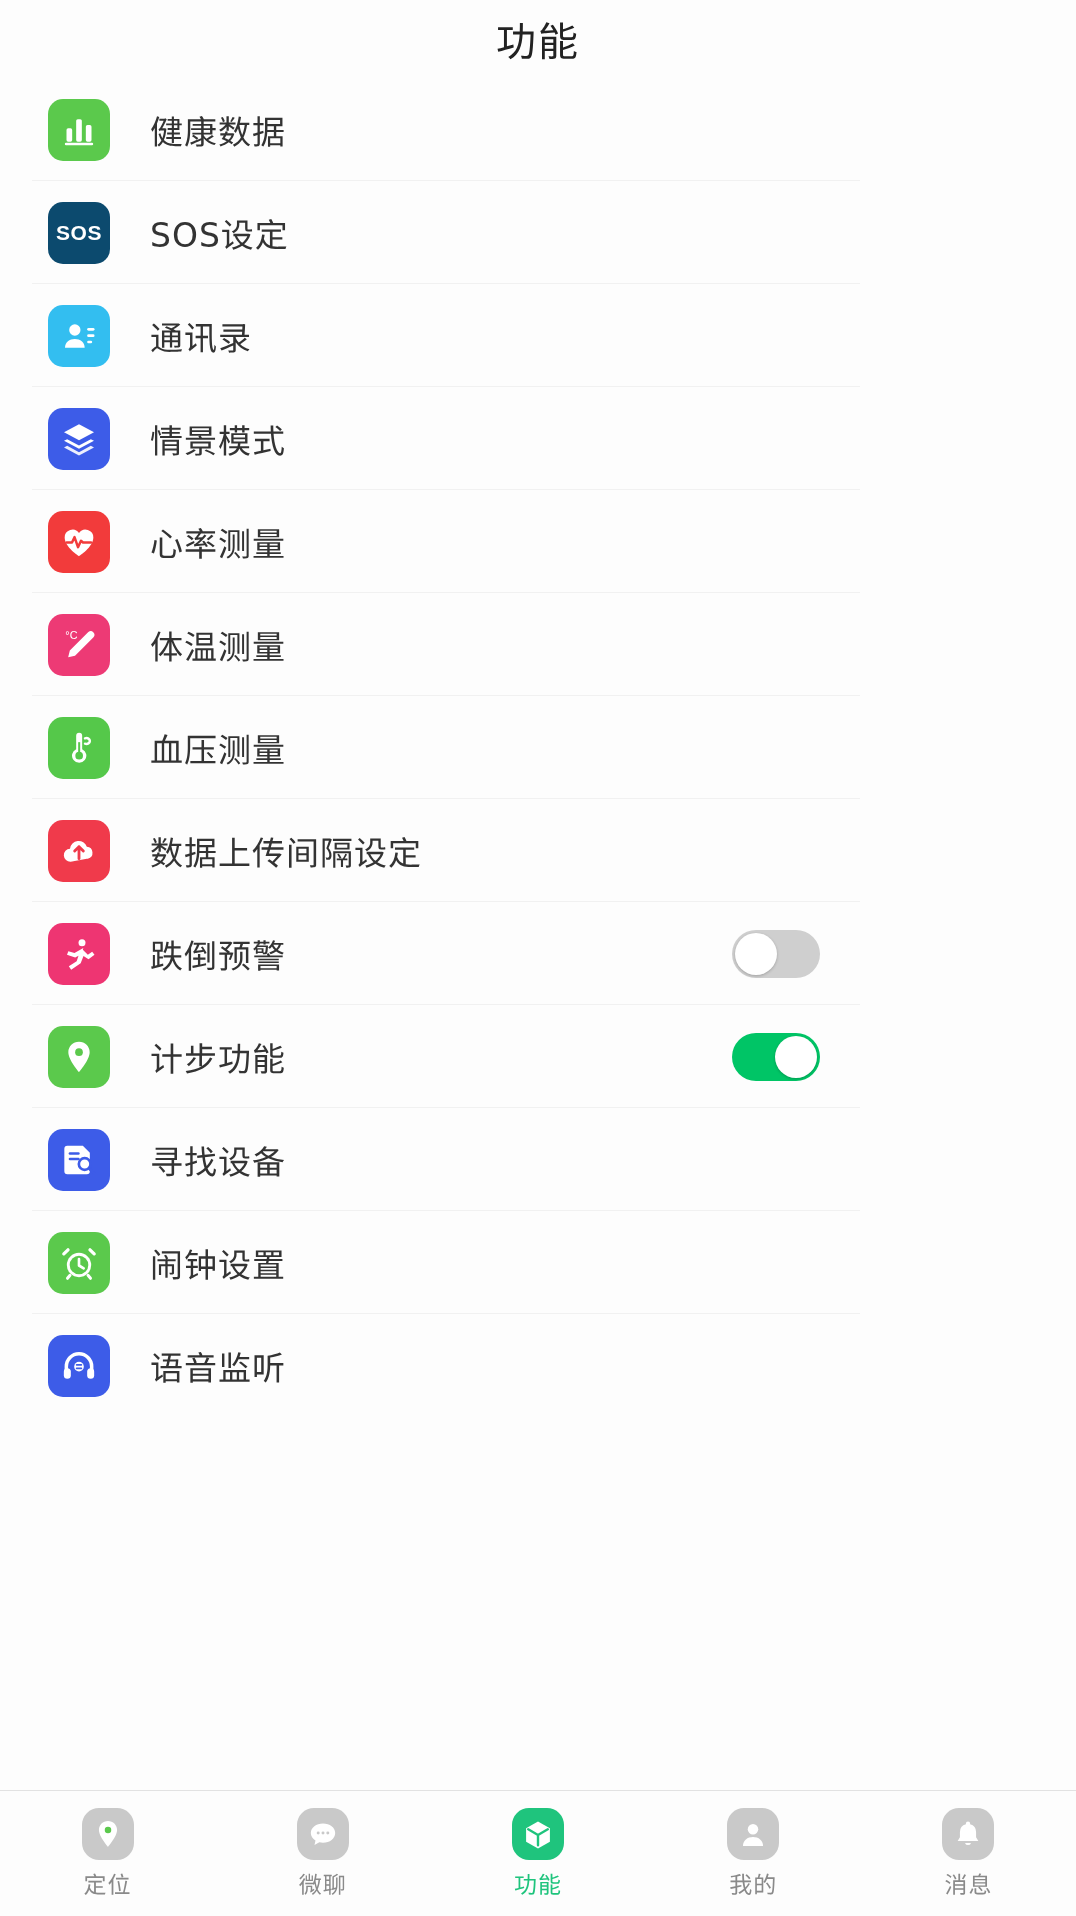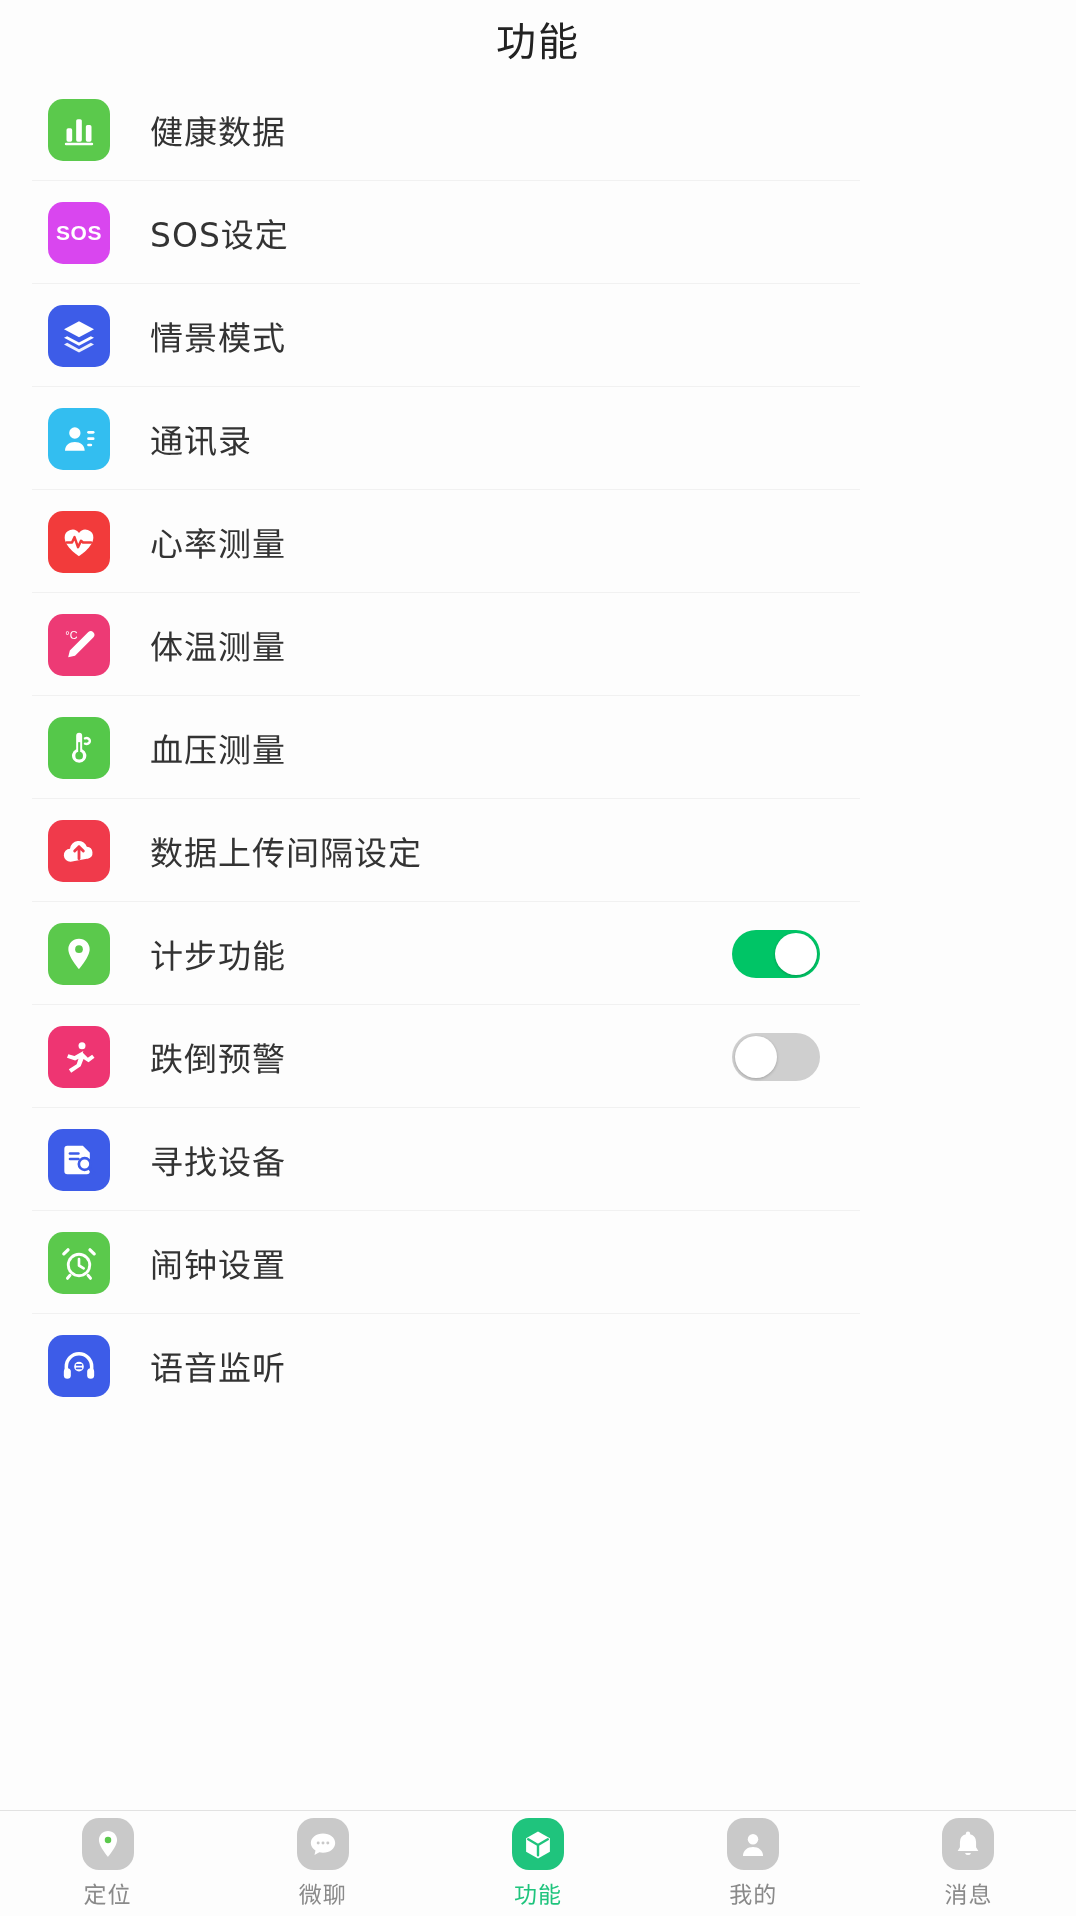--- a/index.html
+++ b/index.html
@@ -109,21 +109,21 @@
   }
   .toggle.on { background: #00c566; }
   .toggle.on .knob { left: auto; right: 3px; }
 
   
   .tabbar {
     position: absolute;
     left: 0;
     bottom: 0;
     width: 1076px;
-    height: 106px;
+    height: 126px;
     background: #fdfdfd;
     border-top: 1px solid #e2e2e2;
     display: flex;
     align-items: center;
   }
   .tab {
     flex: 1 1 0;
     height: 106px;
     display: flex;
     flex-direction: column;
@@ -163,48 +163,48 @@
           <svg width="40" height="40" viewBox="0 0 24 24" fill="none">
             <rect x="4.5" y="11" width="3.4" height="8" rx="1" fill="#ffffff"></rect>
             <rect x="10.3" y="5.5" width="3.4" height="13.5" rx="1" fill="#ffffff"></rect>
             <rect x="16.1" y="9" width="3.4" height="10" rx="1" fill="#ffffff"></rect>
             <rect x="3.5" y="19.6" width="17" height="1.5" rx="0.75" fill="#ffffff"></rect>
           </svg>
         </div>
         <div class="row-label">健康数据</div>
       </div>
       <div class="row">
-        <div class="row-icon" style="background: #d946ef;">
+        <div class="row-icon" style="background: #0c4a6e;">
           <span style="color:#fff;font-size:21px;font-weight:700;letter-spacing:0.5px;font-family:'Liberation Sans',sans-serif;">SOS</span>
         </div>
         <div class="row-label">SOS设定</div>
-      </div>
-      <div class="row">
-        <div class="row-icon" style="background: rgb(61, 92, 232);">
-          <svg width="40" height="40" viewBox="0 0 24 24" fill="none">
-            <path d="M12 3.2 21 8l-9 4.8L3 8z" fill="#ffffff"></path>
-            <path d="M4.9 12.1 3 13.1l9 4.8 9-4.8-1.9-1-7.1 3.8z" fill="#ffffff"></path>
-            <path d="M4.9 16.1 3 17.1l9 4.8 9-4.8-1.9-1-7.1 3.8z" fill="#ffffff" opacity=".9"></path>
-          </svg>
-        </div>
-        <div class="row-label">情景模式</div>
       </div>
       <div class="row">
         <div class="row-icon" style="background: rgb(51, 190, 240);">
           <svg width="40" height="40" viewBox="0 0 24 24" fill="none">
             <circle cx="9.5" cy="8.4" r="3.4" fill="#ffffff"></circle>
             <path d="M3.6 19c0-3.2 2.7-5.2 5.9-5.2s5.9 2 5.9 5.2z" fill="#ffffff"></path>
             <rect x="16.9" y="7.2" width="4.4" height="1.6" rx="0.8" fill="#ffffff"></rect>
             <rect x="16.9" y="11" width="4.4" height="1.6" rx="0.8" fill="#ffffff"></rect>
             <rect x="16.9" y="14.8" width="3" height="1.6" rx="0.8" fill="#ffffff"></rect>
           </svg>
         </div>
         <div class="row-label">通讯录</div>
       </div>
       <div class="row">
+        <div class="row-icon" style="background: rgb(61, 92, 232);">
+          <svg width="40" height="40" viewBox="0 0 24 24" fill="none">
+            <path d="M12 3.2 21 8l-9 4.8L3 8z" fill="#ffffff"></path>
+            <path d="M4.9 12.1 3 13.1l9 4.8 9-4.8-1.9-1-7.1 3.8z" fill="#ffffff"></path>
+            <path d="M4.9 16.1 3 17.1l9 4.8 9-4.8-1.9-1-7.1 3.8z" fill="#ffffff" opacity=".9"></path>
+          </svg>
+        </div>
+        <div class="row-label">情景模式</div>
+      </div>
+      <div class="row">
         <div class="row-icon" style="background: rgb(242, 59, 59);">
           <svg width="40" height="40" viewBox="0 0 24 24" fill="none">
             <path d="M12 20.5S3.4 15.1 3.4 9.3A4.7 4.7 0 0 1 12 6.6a4.7 4.7 0 0 1 8.6 2.7c0 5.8-8.6 11.2-8.6 11.2z" fill="#ffffff"></path>
             <path d="M4.6 12.3h3.2l1.5-3.2 2.1 6 1.8-3.8 1.2 1h4.8" stroke="#F23B3B" stroke-width="1.5" stroke-linecap="round" stroke-linejoin="round" fill="none"></path>
           </svg>
         </div>
         <div class="row-label">心率测量</div>
       </div>
       <div class="row">
         <div class="row-icon" style="background: rgb(237, 58, 117);">
@@ -229,40 +229,40 @@
       <div class="row">
         <div class="row-icon" style="background: rgb(240, 58, 75);">
           <svg width="40" height="40" viewBox="0 0 24 24" fill="none">
             <path d="M7 18.4a3.9 3.9 0 0 1-.4-7.8 5.2 5.2 0 0 1 10.1-1.1 3.6 3.6 0 0 1 .6 7.1 3.6 3.6 0 0 1-.6.06z" fill="#ffffff"></path>
             <path d="M12 16.6V9.4M12 9.4 9.4 12M12 9.4 14.6 12" stroke="#F03A4B" stroke-width="1.7" stroke-linecap="round" stroke-linejoin="round" fill="none"></path>
           </svg>
         </div>
         <div class="row-label">数据上传间隔设定</div>
       </div>
       <div class="row">
+        <div class="row-icon" style="background: rgb(238, 53, 114);">
+          <svg width="40" height="40" viewBox="0 0 24 24" fill="none">
+            <circle cx="13.8" cy="5.3" r="2.1" fill="#ffffff"></circle>
+            <path d="M14.6 8.4 9.3 11.4l-3.7-1.1-.8 2.2 4.9 1.6 2-1.1-1.1 3.3-4.7 3.1 1.4 2 5.7-3.8 1.7-4.4 3 1.9 3.6-2.6-1.4-1.9-2.6 1.9-3-3.1z" fill="#ffffff"></path>
+          </svg>
+        </div>
+        <div class="row-label">跌倒预警</div>
+        <div class="toggle">
+          <div class="knob"></div>
+        </div>
+      </div>
+      <div class="row">
         <div class="row-icon" style="background: rgb(91, 201, 76);">
           <svg width="40" height="40" viewBox="0 0 24 24" fill="none">
             <path d="M12 2.8c-3.6 0-6.4 2.8-6.4 6.3 0 4.6 6.4 11.9 6.4 11.9s6.4-7.3 6.4-11.9c0-3.5-2.8-6.3-6.4-6.3z" fill="#ffffff"></path>
             <circle cx="12" cy="9.1" r="2.3" fill="#5BC94C"></circle>
           </svg>
         </div>
         <div class="row-label">计步功能</div>
         <div class="toggle on">
-          <div class="knob"></div>
-        </div>
-      </div>
-      <div class="row">
-        <div class="row-icon" style="background: rgb(238, 53, 114);">
-          <svg width="40" height="40" viewBox="0 0 24 24" fill="none">
-            <circle cx="13.8" cy="5.3" r="2.1" fill="#ffffff"></circle>
-            <path d="M14.6 8.4 9.3 11.4l-3.7-1.1-.8 2.2 4.9 1.6 2-1.1-1.1 3.3-4.7 3.1 1.4 2 5.7-3.8 1.7-4.4 3 1.9 3.6-2.6-1.4-1.9-2.6 1.9-3-3.1z" fill="#ffffff"></path>
-          </svg>
-        </div>
-        <div class="row-label">跌倒预警</div>
-        <div class="toggle">
           <div class="knob"></div>
         </div>
       </div>
       <div class="row">
         <div class="row-icon" style="background: rgb(61, 92, 232);">
           <svg width="40" height="40" viewBox="0 0 24 24" fill="none">
             <path d="M5 3.4h9.3l4.2 4.2v11.2a1.8 1.8 0 0 1-1.8 1.8H5a1.8 1.8 0 0 1-1.8-1.8V5.2A1.8 1.8 0 0 1 5 3.4z" fill="#ffffff"></path>
             <rect x="5.8" y="7.4" width="6.6" height="1.5" rx="0.75" fill="#3D5CE8"></rect>
             <rect x="5.8" y="10.6" width="6.6" height="1.5" rx="0.75" fill="#3D5CE8"></rect>
             <circle cx="15.4" cy="14.4" r="3.5" fill="#ffffff" stroke="#3D5CE8" stroke-width="1.6"></circle>

